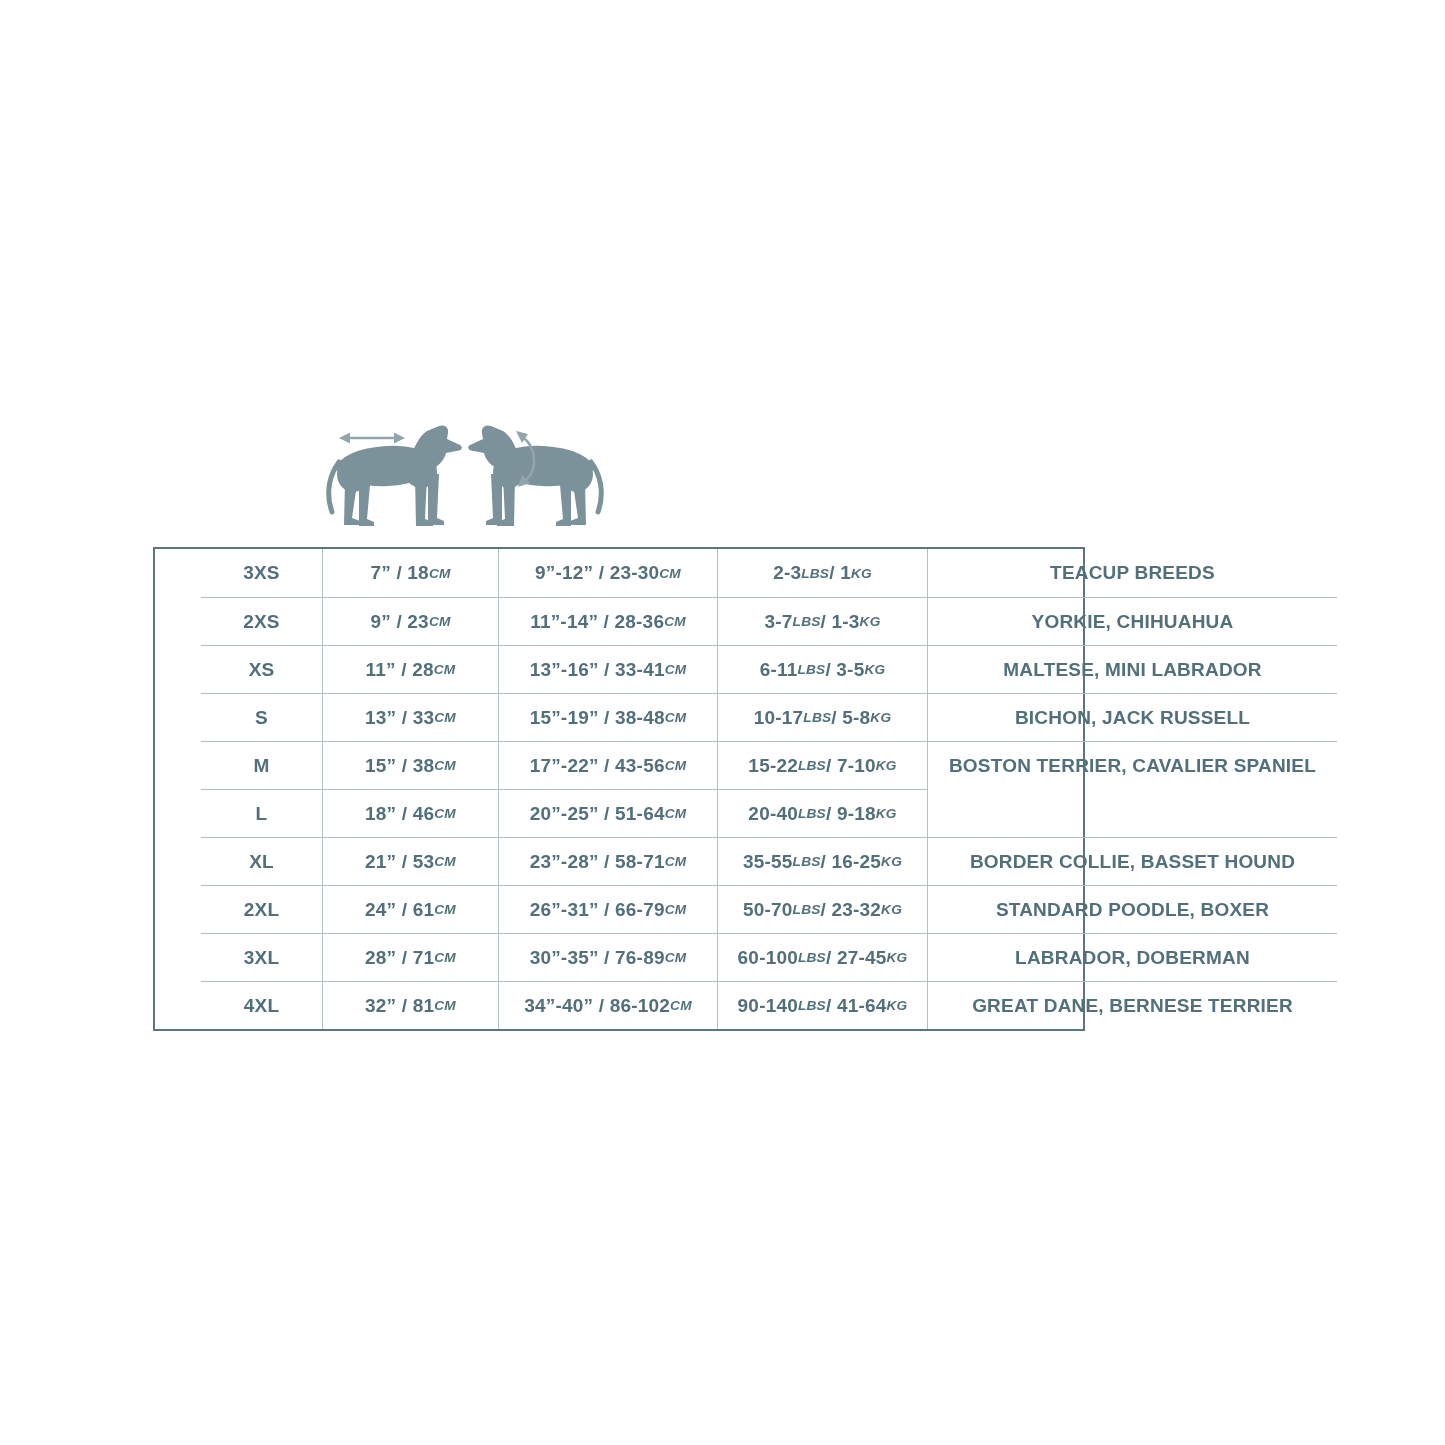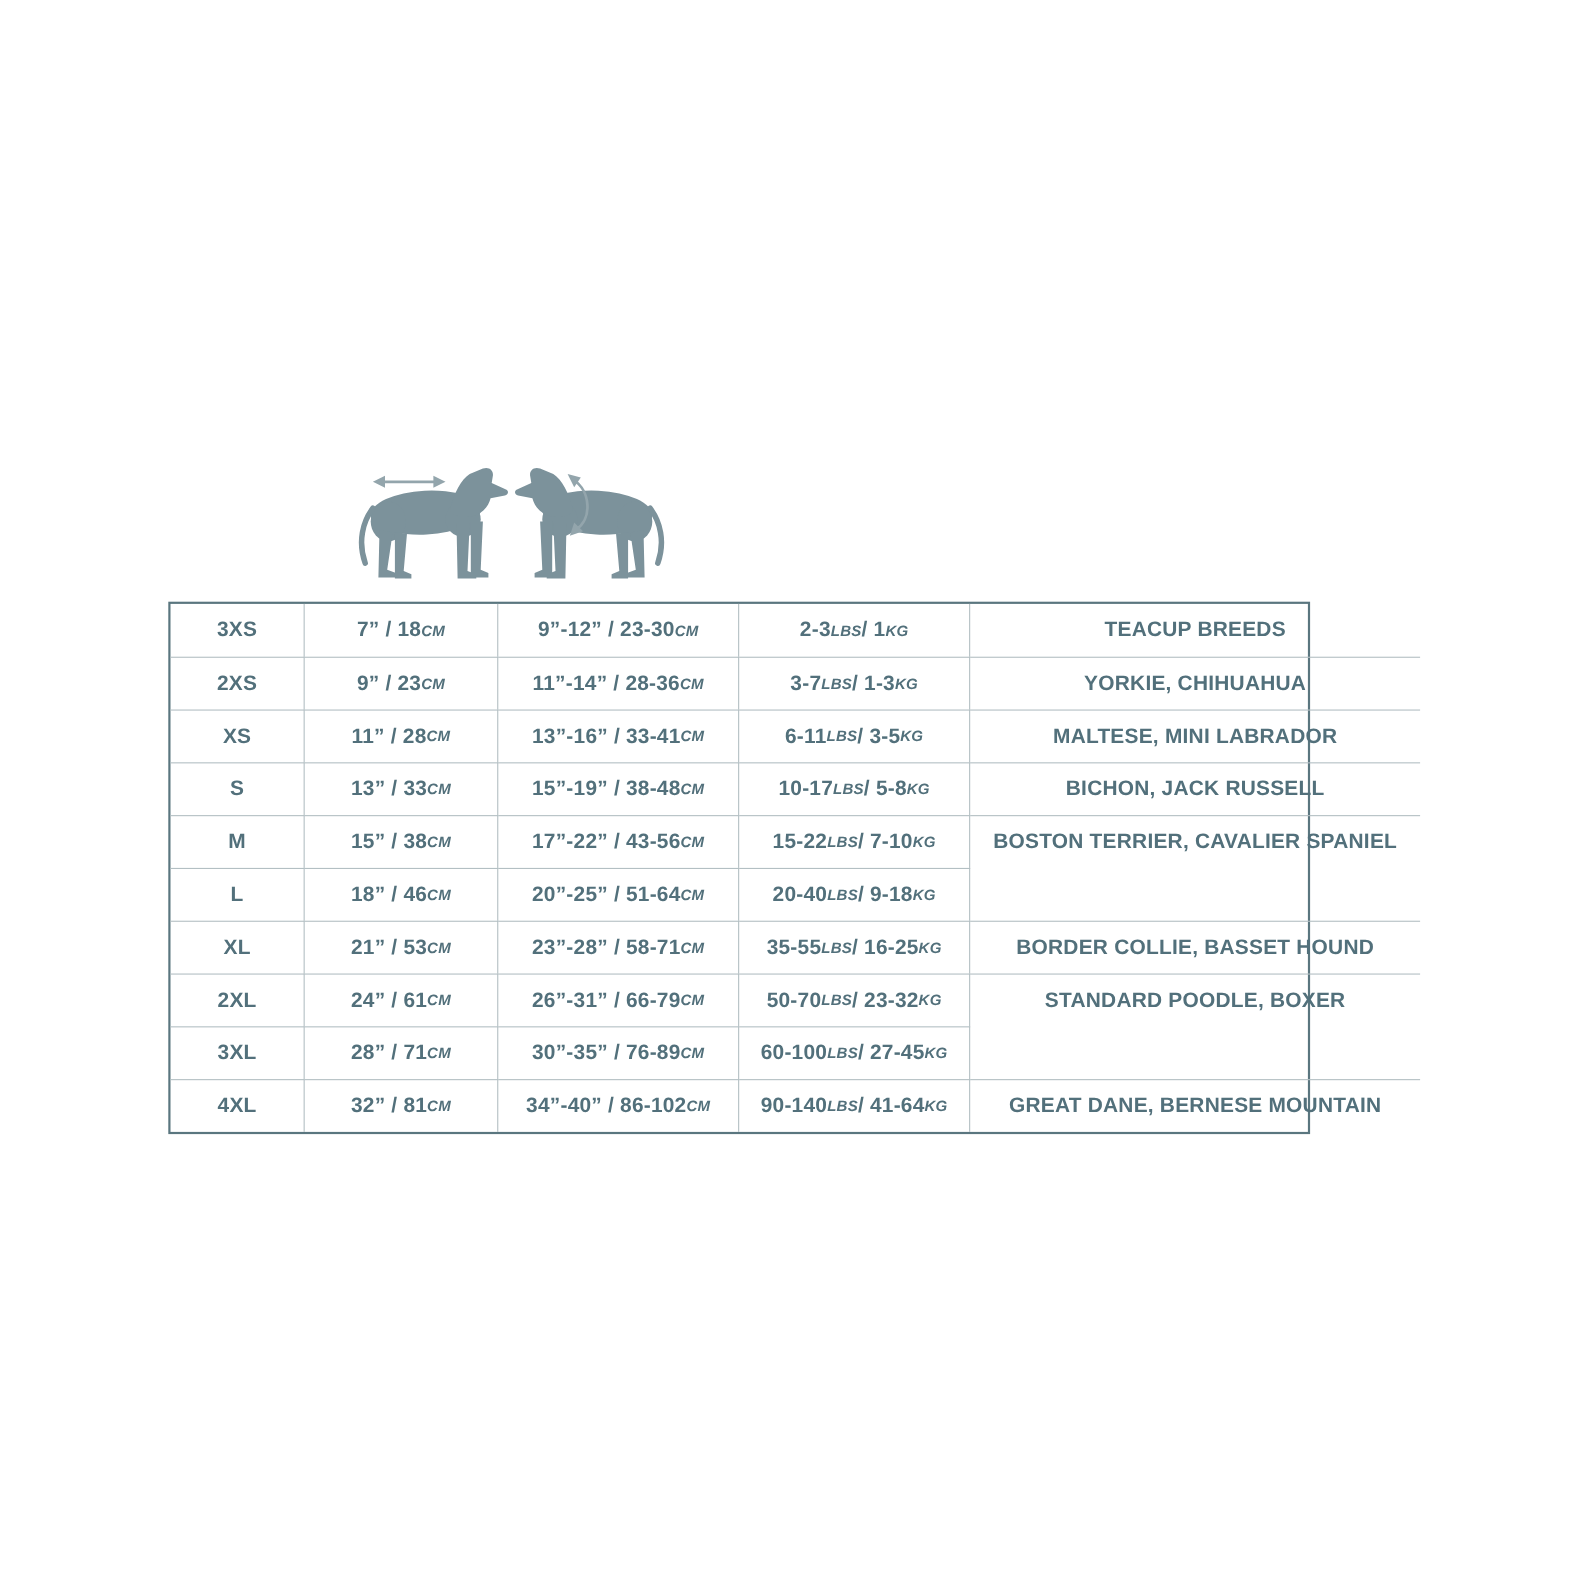--- a/index.html
+++ b/index.html
@@ -15,23 +15,24 @@
   body{
     width:1445px;height:1445px;position:relative;overflow:hidden;
     font-family:"Liberation Sans","DejaVu Sans",sans-serif;
     color:var(--text);
   }
   .diagram{
     position:absolute;left:315px;top:410px;width:300px;height:122px;
   }
   .size-table{
     position:absolute;left:153px;top:547px;
-    width:1038px;
+    width:932px;
     border:2px solid var(--outer);
     background:var(--bg);
+    padding-left:46px;
   }
   .trow{
     display:grid;
     grid-template-columns:122px 176px 219px 210px 409px;
     height:48px;
   }
   .cell{
     display:flex;align-items:center;justify-content:center;
     border-right:1px solid var(--inner);
     border-top:1px solid var(--inner);
@@ -142,21 +143,22 @@
     <div class="cell c1">24” / 61<span class="u">CM</span></div>
     <div class="cell c2">26”-31” / 66-79<span class="u">CM</span></div>
     <div class="cell c3">50-70<span class="u">LBS</span> / 23-32<span class="u">KG</span></div>
     <div class="cell c4">STANDARD POODLE, BOXER</div>
   </div>
   <div class="trow">
     <div class="cell c0">3XL</div>
     <div class="cell c1">28” / 71<span class="u">CM</span></div>
     <div class="cell c2">30”-35” / 76-89<span class="u">CM</span></div>
     <div class="cell c3">60-100<span class="u">LBS</span> / 27-45<span class="u">KG</span></div>
+    <div class="cell c4">LABRADOR, DOBERMAN</div>
   </div>
   <div class="trow">
     <div class="cell c0">4XL</div>
     <div class="cell c1">32” / 81<span class="u">CM</span></div>
     <div class="cell c2">34”-40” / 86-102<span class="u">CM</span></div>
     <div class="cell c3">90-140<span class="u">LBS</span> / 41-64<span class="u">KG</span></div>
-    <div class="cell c4">GREAT DANE, BERNESE MOUNTAIN</div>
+    <div class="cell c4">GREAT DANE, BERNESE TERRIER</div>
   </div>
 </div>
 
 </body></html>

